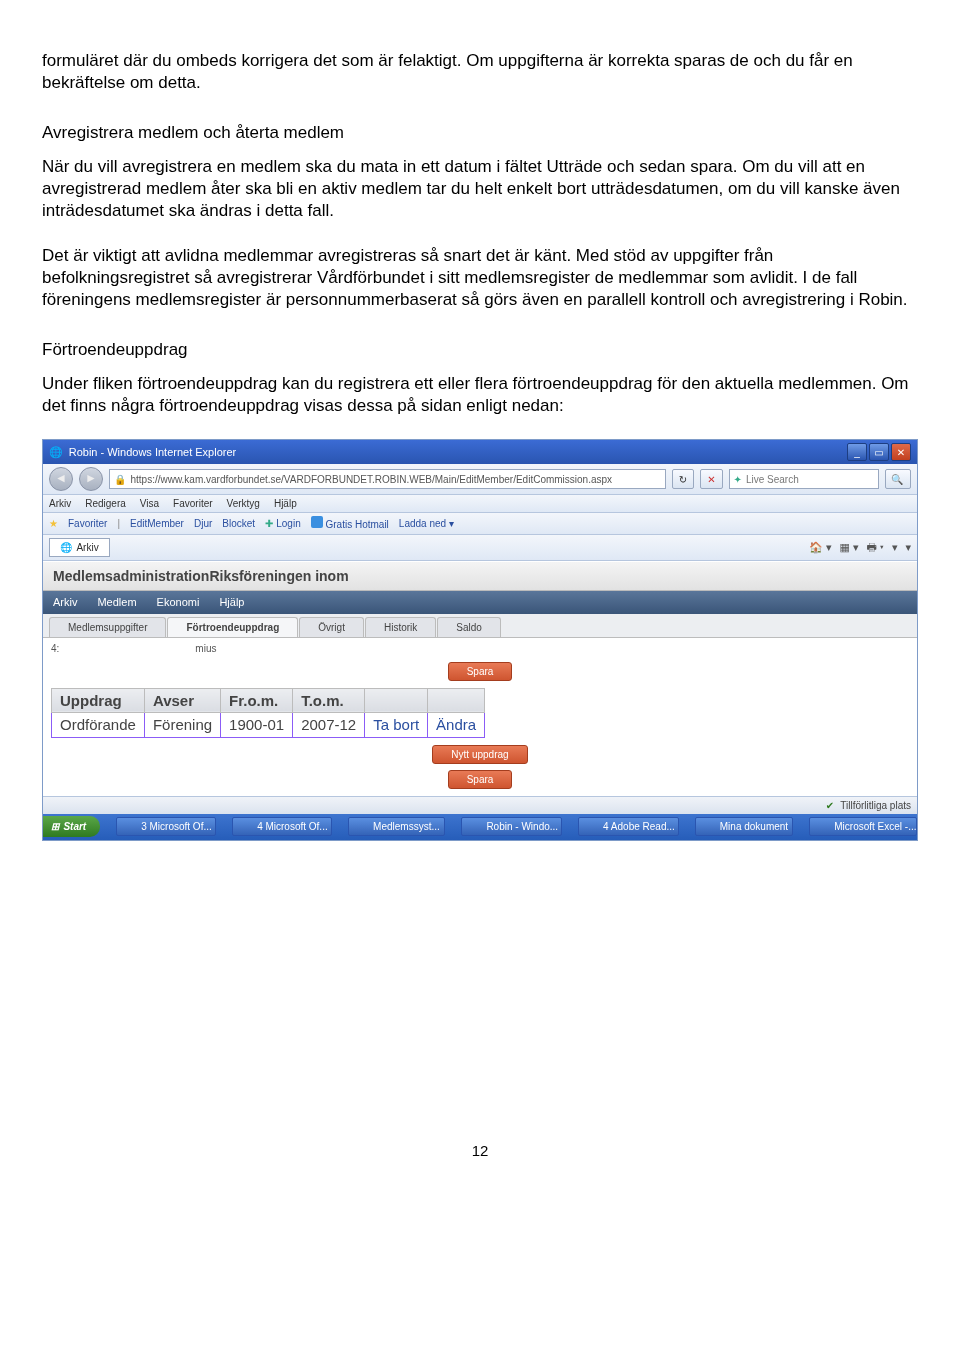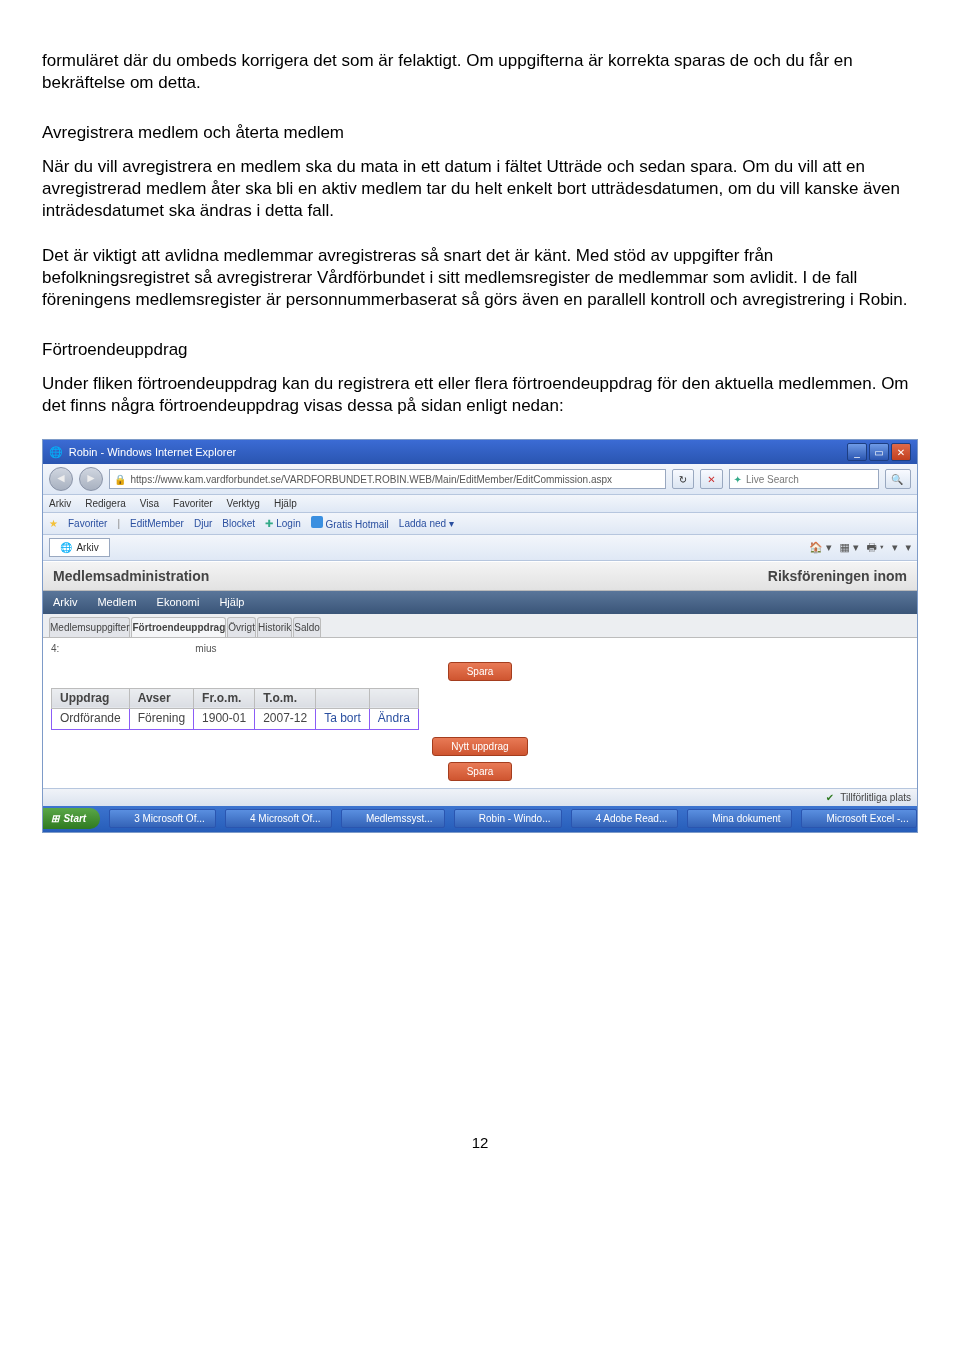--- a/index.html
+++ b/index.html
@@ -18,36 +18,36 @@
 .urlbox{flex:1;background:#fff;border:1px solid #99a8c0;height:18px;display:flex;align-items:center;padding:0 4px;gap:4px;font-size:10px;color:#555}
 .urlbox .lock{color:#d8a83c}
 .smallbtn{height:18px;padding:0 6px;background:linear-gradient(#f8faff,#dbe5f2);border:1px solid #99a8c0;border-radius:2px;display:flex;align-items:center;font-size:10px;gap:2px}
 .searchbox{width:140px;background:#fff;border:1px solid #99a8c0;height:18px;display:flex;align-items:center;padding:0 4px;gap:4px;font-size:10px;color:#777}
 .menubar{background:linear-gradient(#f3f6fb,#dfe8f5);padding:2px 6px;border-bottom:1px solid #b6c6de;display:flex;gap:14px;font-size:10px;color:#333}
 .favbar{background:linear-gradient(#f3f6fb,#dfe8f5);padding:3px 6px;border-bottom:1px solid #b6c6de;display:flex;gap:10px;font-size:10px;color:#2a4fa0;align-items:center}
 .favbar .star{color:#f3c13a}
 .tabbar{background:linear-gradient(#f3f6fb,#dfe8f5);padding:3px 6px;border-bottom:1px solid #b6c6de;display:flex;justify-content:space-between;align-items:center}
 .ietab{background:#fff;border:1px solid #99a8c0;padding:2px 10px;font-size:10px;display:flex;align-items:center;gap:4px}
 .tabicons{display:flex;gap:8px;font-size:11px;color:#555}
-.appheader{background:linear-gradient(#f4f4f4,#e2e2e2);border-top:1px solid #fff;border-bottom:1px solid #bbb;display:flex;justify-content:space-between;align-items:center;padding:5px 10px;font-size:14px;font-weight:bold;color:#444}
+.appheader{background:linear-gradient(#f4f4f4,#e2e2e2);border-top:1px solid #fff;border-bottom:1px solid #bbb;display:flex;justify-content:flex-start;align-items:center;padding:5px 10px;font-size:14px;font-weight:bold;color:#444}
 .appmenu{background:linear-gradient(#5a769a,#3a5578);color:#fff;padding:4px 10px;font-size:11px;display:flex;gap:20px}
 .subtabs{background:#eceef1;padding:3px 6px 0 6px;display:flex;gap:0;font-size:10px;border-bottom:1px solid #bcbcbc}
-.subtab{padding:3px 0;border:1px solid #bcbcbc;border-bottom:none;background:#e2e4e9;margin-right:1px;border-radius:3px 3px 0 0;color:#444}
+.subtab{padding:3px 18px;border:1px solid #bcbcbc;border-bottom:none;background:#e2e4e9;margin-right:1px;border-radius:3px 3px 0 0;color:#444}
 .subtab.active{background:#f5f6f8;font-weight:bold}
 .content{background:#fff;min-height:100px;padding:4px 8px}
 .numrow{display:flex;align-items:center;gap:8px;font-size:10px;color:#555;margin-bottom:4px}
 .redbtn{background:linear-gradient(#e87a56,#cf5530);color:#fff;border:1px solid #a43d1e;border-radius:3px;padding:2px 18px;font-size:10px;margin:3px 0;display:inline-block}
-.tbl{border-collapse:collapse;font-size:12px;color:#444;margin-top:4px}
+.tbl{border-collapse:collapse;font-size:15px;color:#444;margin-top:4px}
 .tbl th{background:linear-gradient(#eceef1,#dadde3);border:1px solid #bcbcbc;padding:2px 8px;text-align:left;font-weight:bold}
 .tbl td{border:1px solid #8b5cf6;padding:2px 8px}
 .centerbtns{text-align:center;width:100%}
 .statusbar{background:linear-gradient(#f0f3f8,#dbe3ef);border-top:1px solid #b6c6de;padding:2px 6px;display:flex;justify-content:flex-end;align-items:center;font-size:10px;color:#444;gap:6px}
 .taskbar{background:linear-gradient(#3d74cf,#265db9);display:flex;align-items:center;height:26px;font-size:10px;color:#fff}
 .startbtn{background:linear-gradient(#5aa748,#2f7a20);padding:4px 14px 4px 8px;font-weight:bold;font-style:italic;border-radius:0 10px 10px 0;display:flex;align-items:center;gap:4px}
-.taskitem{background:linear-gradient(#5a8fe0,#3463b7);border:1px solid #2a55b0;border-radius:2px;margin-left:9px;padding:2px 20px;display:flex;align-items:flex-start;gap:4px;max-width:110px;white-space:nowrap;overflow:hidden}
+.taskitem{background:linear-gradient(#5a8fe0,#3463b7);border:1px solid #2a55b0;border-radius:2px;margin-left:16px;padding:2px 20px;display:flex;align-items:flex-start;gap:4px;max-width:110px;white-space:nowrap;overflow:hidden}
 .tbspacer{flex:1}
 .pagenum{text-align:center;font-size:15px;margin-top:30px}
 .ico{display:inline-block;width:12px;height:12px;border-radius:2px}
 </style>
 </head>
 <body>
 
 <div class="page">
   <p class="para">formuläret där du ombeds korrigera det som är felaktigt. Om uppgifterna är korrekta sparas de och du får en bekräftelse om detta.</p>
 

